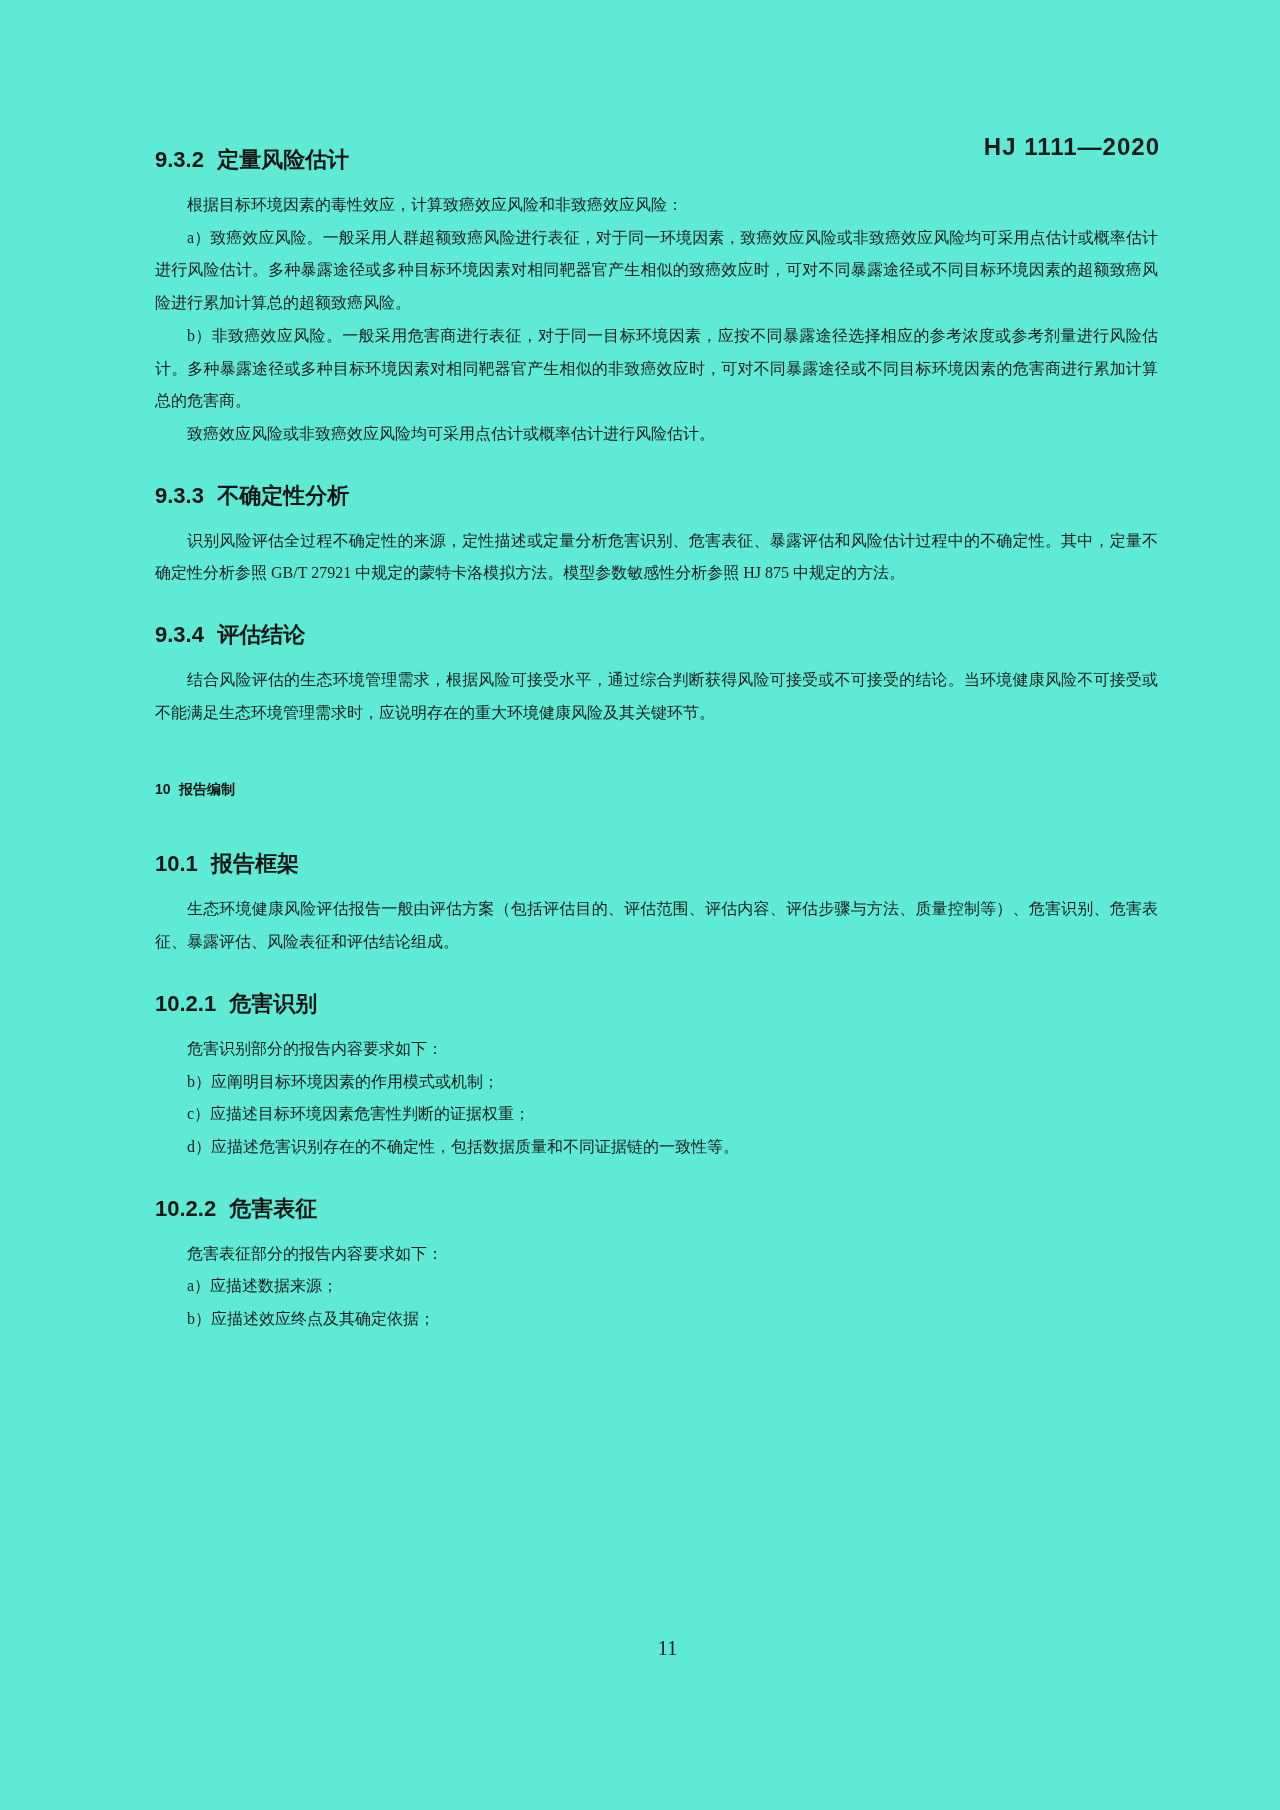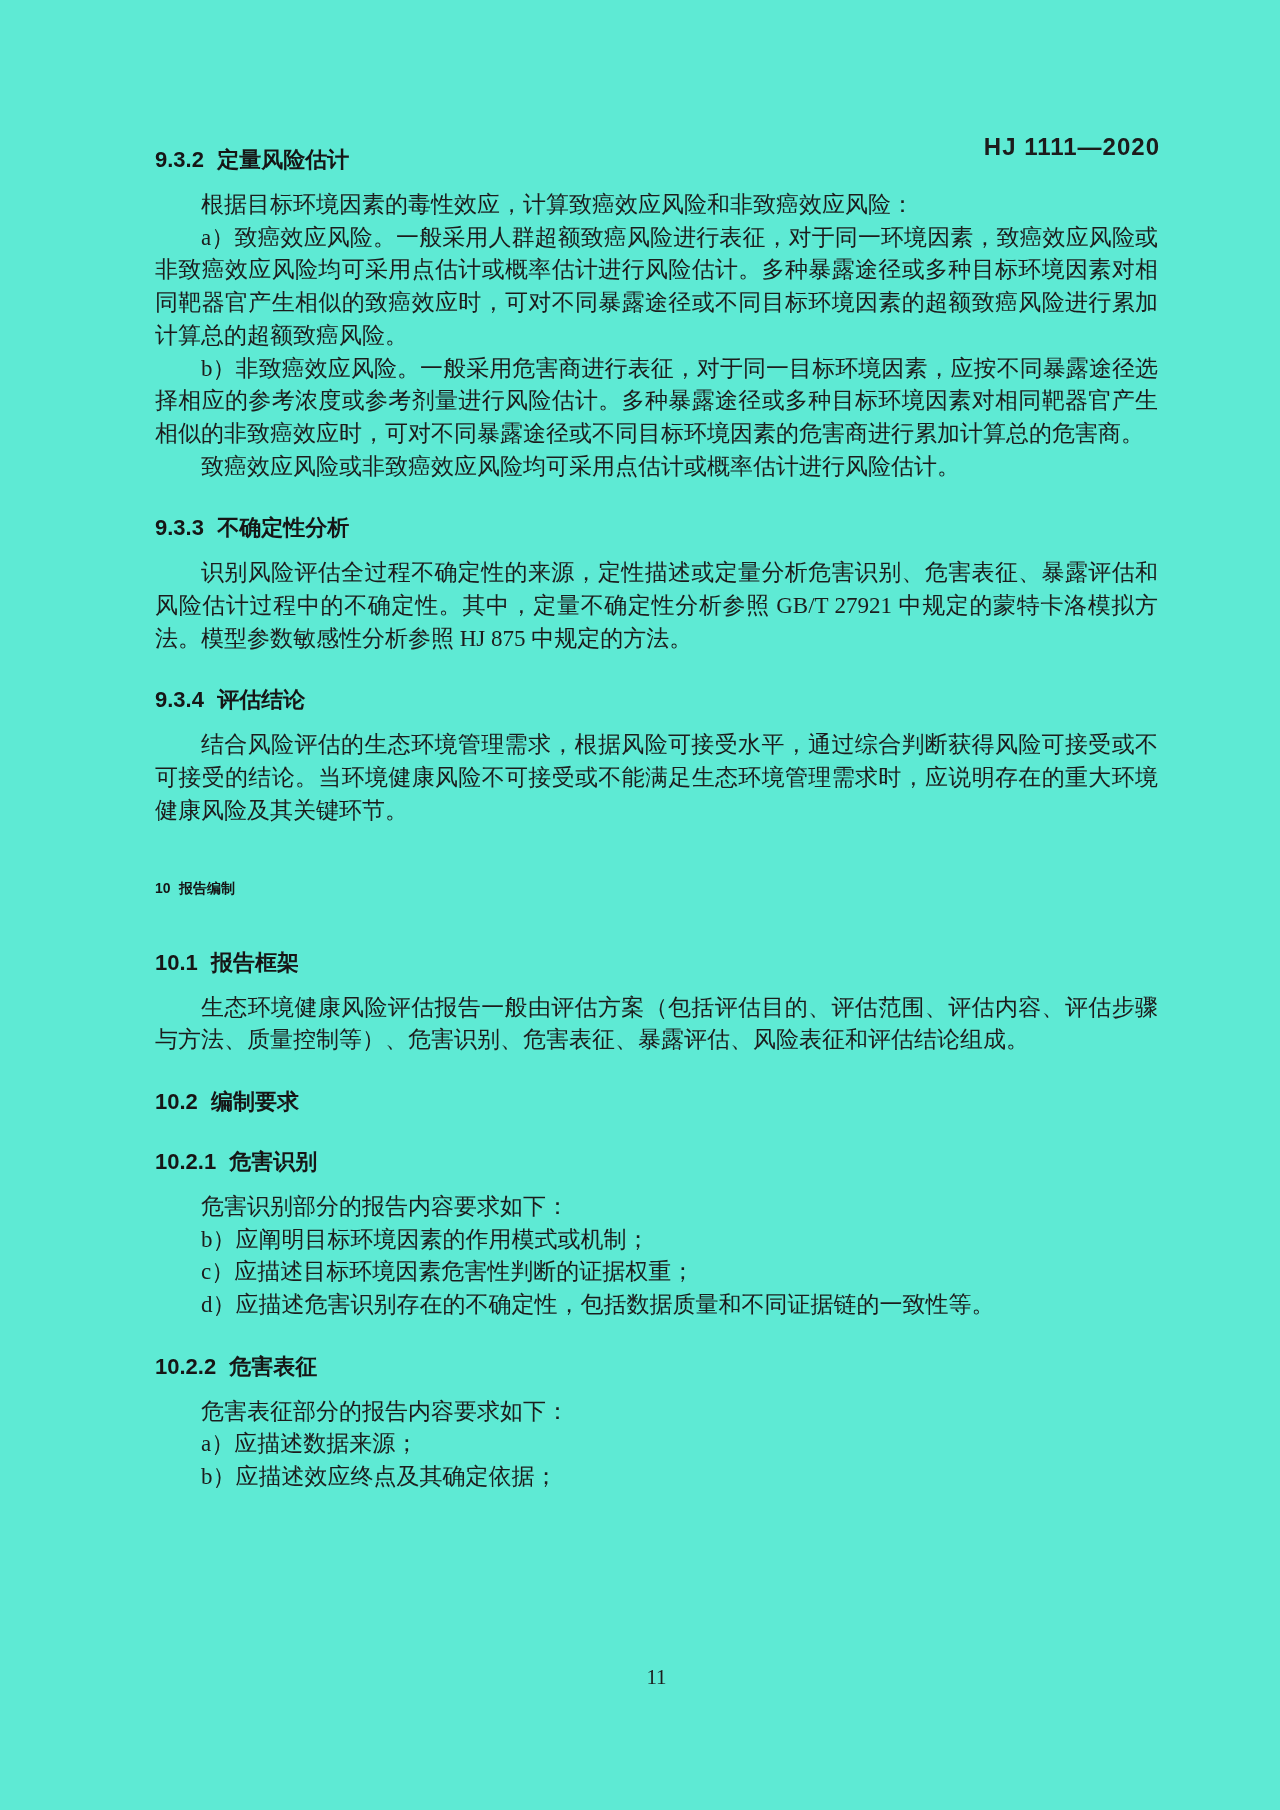--- a/index.html
+++ b/index.html
@@ -43,34 +43,33 @@
     font-family: "Liberation Sans", "DejaVu Sans", sans-serif;
     font-weight: bold;
     font-size: 14px;
     line-height: 28px;
     margin: 46px 0 46px 0;
     color: #161616;
   }
   .num { margin-right: 0.6em; }
   .para {
     margin: 0;
-    font-size: 23px;
+    font-size: 16px;
     line-height: 32.7px;
     text-align: justify;
     text-indent: 2em;
     color: #1c1c1c;
   }
   .pageno {
     position: absolute;
-    top: 1636px; left: 155px;
+    top: 1636px; left: 166px;
     width: 1003px;
     text-align: center;
     font-size: 21px;
     color: #1c1c1c;
-    margin-top: 29px;
   }
 </style>
 </head>
 <body>
 
 <div class="page">
 
   <div class="doc-header">
     <span>HJ 1111—2020</span>
   </div>
@@ -91,21 +90,20 @@
     <h3 class="sec"><span class="num">9.3.4</span><span class="ttl">评估结论</span></h3>
 
     <p class="para">结合风险评估的生态环境管理需求，根据风险可接受水平，通过综合判断获得风险可接受或不可接受的结论。当环境健康风险不可接受或不能满足生态环境管理需求时，应说明存在的重大环境健康风险及其关键环节。</p>
 
     <h2 class="chap"><span class="num">10</span><span class="ttl">报告编制</span></h2>
 
     <h3 class="sec"><span class="num">10.1</span><span class="ttl">报告框架</span></h3>
 
     <p class="para">生态环境健康风险评估报告一般由评估方案（包括评估目的、评估范围、评估内容、评估步骤与方法、质量控制等）、危害识别、危害表征、暴露评估、风险表征和评估结论组成。</p>
 
-    <h3 class="sec"><span class="num">10.2</span><span class="ttl">编制要求</span></h3>
 
     <h3 class="sec"><span class="num">10.2.1</span><span class="ttl">危害识别</span></h3>
 
     <p class="para">危害识别部分的报告内容要求如下：</p>
     <p class="para">b）应阐明目标环境因素的作用模式或机制；</p>
     <p class="para">c）应描述目标环境因素危害性判断的证据权重；</p>
     <p class="para">d）应描述危害识别存在的不确定性，包括数据质量和不同证据链的一致性等。</p>
 
     <h3 class="sec"><span class="num">10.2.2</span><span class="ttl">危害表征</span></h3>
 

